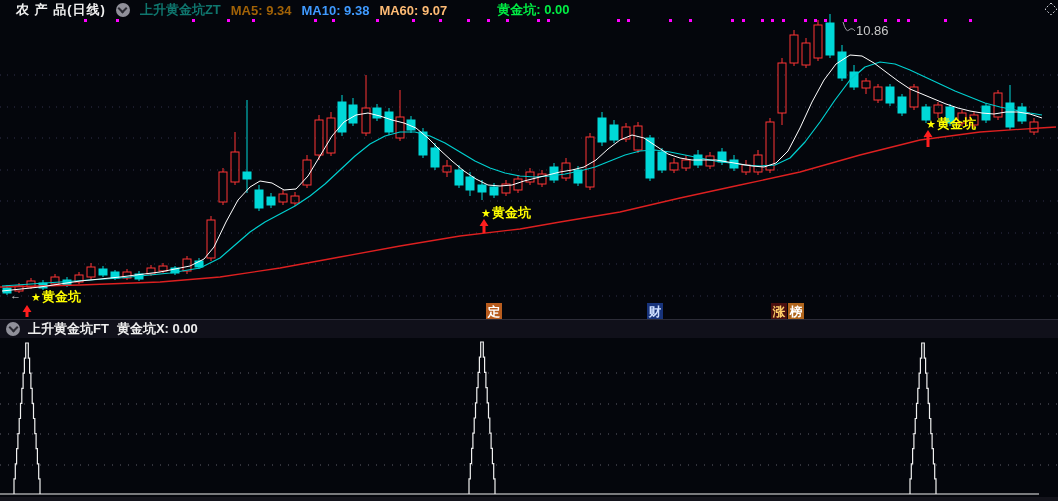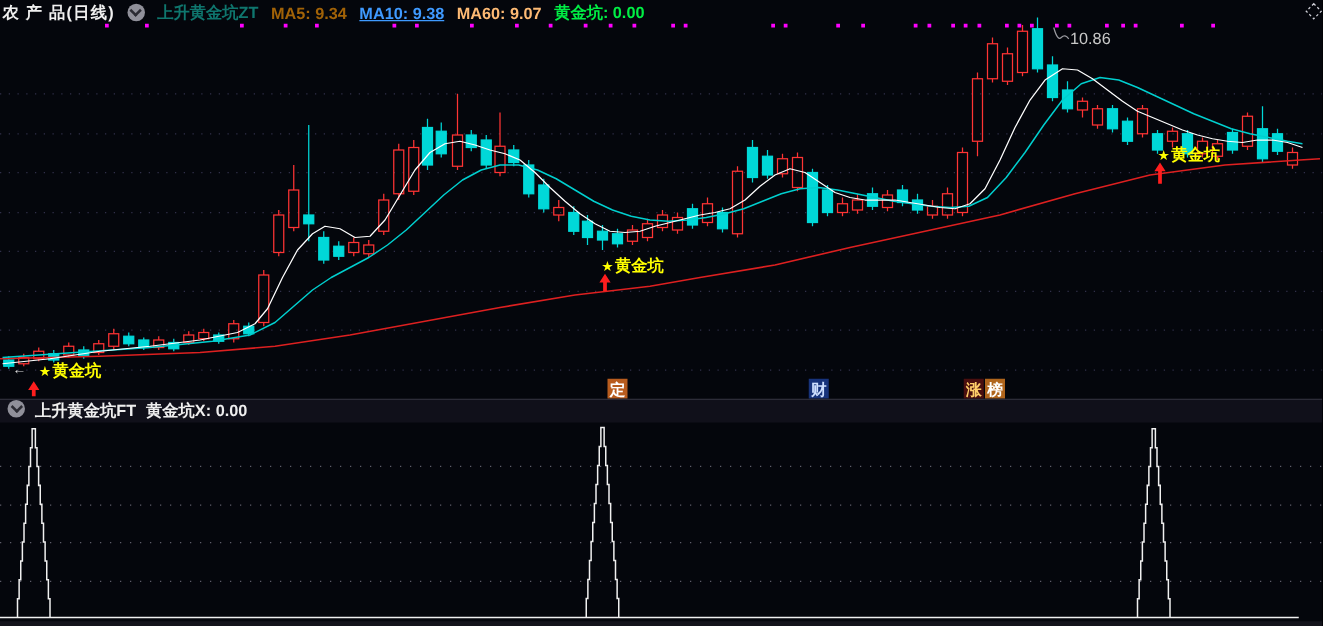--- a/index.html
+++ b/index.html
@@ -1,46 +1,46 @@
 <!DOCTYPE html>
 <html><head>
 <meta charset="utf-8">
 <style>
   html,body{margin:0;padding:0;background:#000;}
   .screen{position:relative;width:1058px;height:501px;background:#04060c;overflow:hidden;
           font-family:"Liberation Sans","DejaVu Sans",sans-serif;font-size:13px;color:#eee;}
   .hdr{position:absolute;left:0;top:0;right:0;height:20px;display:flex;align-items:center;
-       gap:10px;padding-left:2px;z-index:3;font-weight:bold;white-space:nowrap;background:transparent;}
+       gap:10px;padding-left:16px;z-index:3;font-weight:bold;white-space:nowrap;background:transparent;}
   .hdr .sym{color:#f0f0f0;letter-spacing:1px;}
   .hdr .ind{color:#0f766e;}
   .circle-icon{width:14px;height:14px;border-radius:50%;background:#90909a;display:inline-flex;
        align-items:center;justify-content:center;flex:none;cursor:pointer;}
   .circle-icon i{display:block;width:5px;height:5px;border-right:2px solid #2b2b33;
        border-bottom:2px solid #2b2b33;transform:rotate(45deg);margin-top:-3px;}
-  .hdr2{position:absolute;left:0;top:319px;right:0;height:19px;display:flex;
+  .hdr2{position:absolute;left:0;top:319px;right:0;height:19px;display:flex;align-items:center;
        gap:8px;padding-left:6px;z-index:3;font-weight:bold;background:#10101a;
        border-top:1px solid #2c2c38;box-sizing:border-box;}
   svg.canvas{position:absolute;left:0;top:0;z-index:1;font-family:inherit;}
   .botstrip{position:absolute;left:0;right:0;top:497px;height:4px;background:#13131b;z-index:2;}
 </style>
 </head>
 <body>
 
 <div class="screen">
 
   <div class="hdr">
     <span class="sym">农 产 品(日线)</span>
     <span class="circle-icon">
         <i></i>
       </span>
     <span class="ind">上升黄金坑ZT</span>
     <span style="color: #a16207;">MA5: 9.34</span>
-    <span style="color: rgb(63, 154, 255); text-decoration: underline;">MA10: 9.38</span>
+    <span style="color: rgb(63, 154, 255);">MA10: 9.38</span>
     <span style="color: #fdba74;">MA60: 9.07</span>
-    <span style="color: rgb(0, 238, 68);">黄金坑: 0.00</span>
+    <span style="color: rgb(0, 238, 68); margin-left: 40px;">黄金坑: 0.00</span>
   </div>
 
   <svg class="canvas" width="1058" height="501">
       <line x1="0" x2="1058" y1="75" y2="75" stroke="#30304a" stroke-width="1" stroke-dasharray="1 6"></line>
       <line x1="0" x2="1058" y1="107" y2="107" stroke="#30304a" stroke-width="1" stroke-dasharray="1 6"></line>
       <line x1="0" x2="1058" y1="138" y2="138" stroke="#30304a" stroke-width="1" stroke-dasharray="1 6"></line>
       <line x1="0" x2="1058" y1="170" y2="170" stroke="#30304a" stroke-width="1" stroke-dasharray="1 6"></line>
       <line x1="0" x2="1058" y1="201" y2="201" stroke="#30304a" stroke-width="1" stroke-dasharray="1 6"></line>
       <line x1="0" x2="1058" y1="233" y2="233" stroke="#30304a" stroke-width="1" stroke-dasharray="1 6"></line>
       <line x1="0" x2="1058" y1="264" y2="264" stroke="#30304a" stroke-width="1" stroke-dasharray="1 6"></line>

